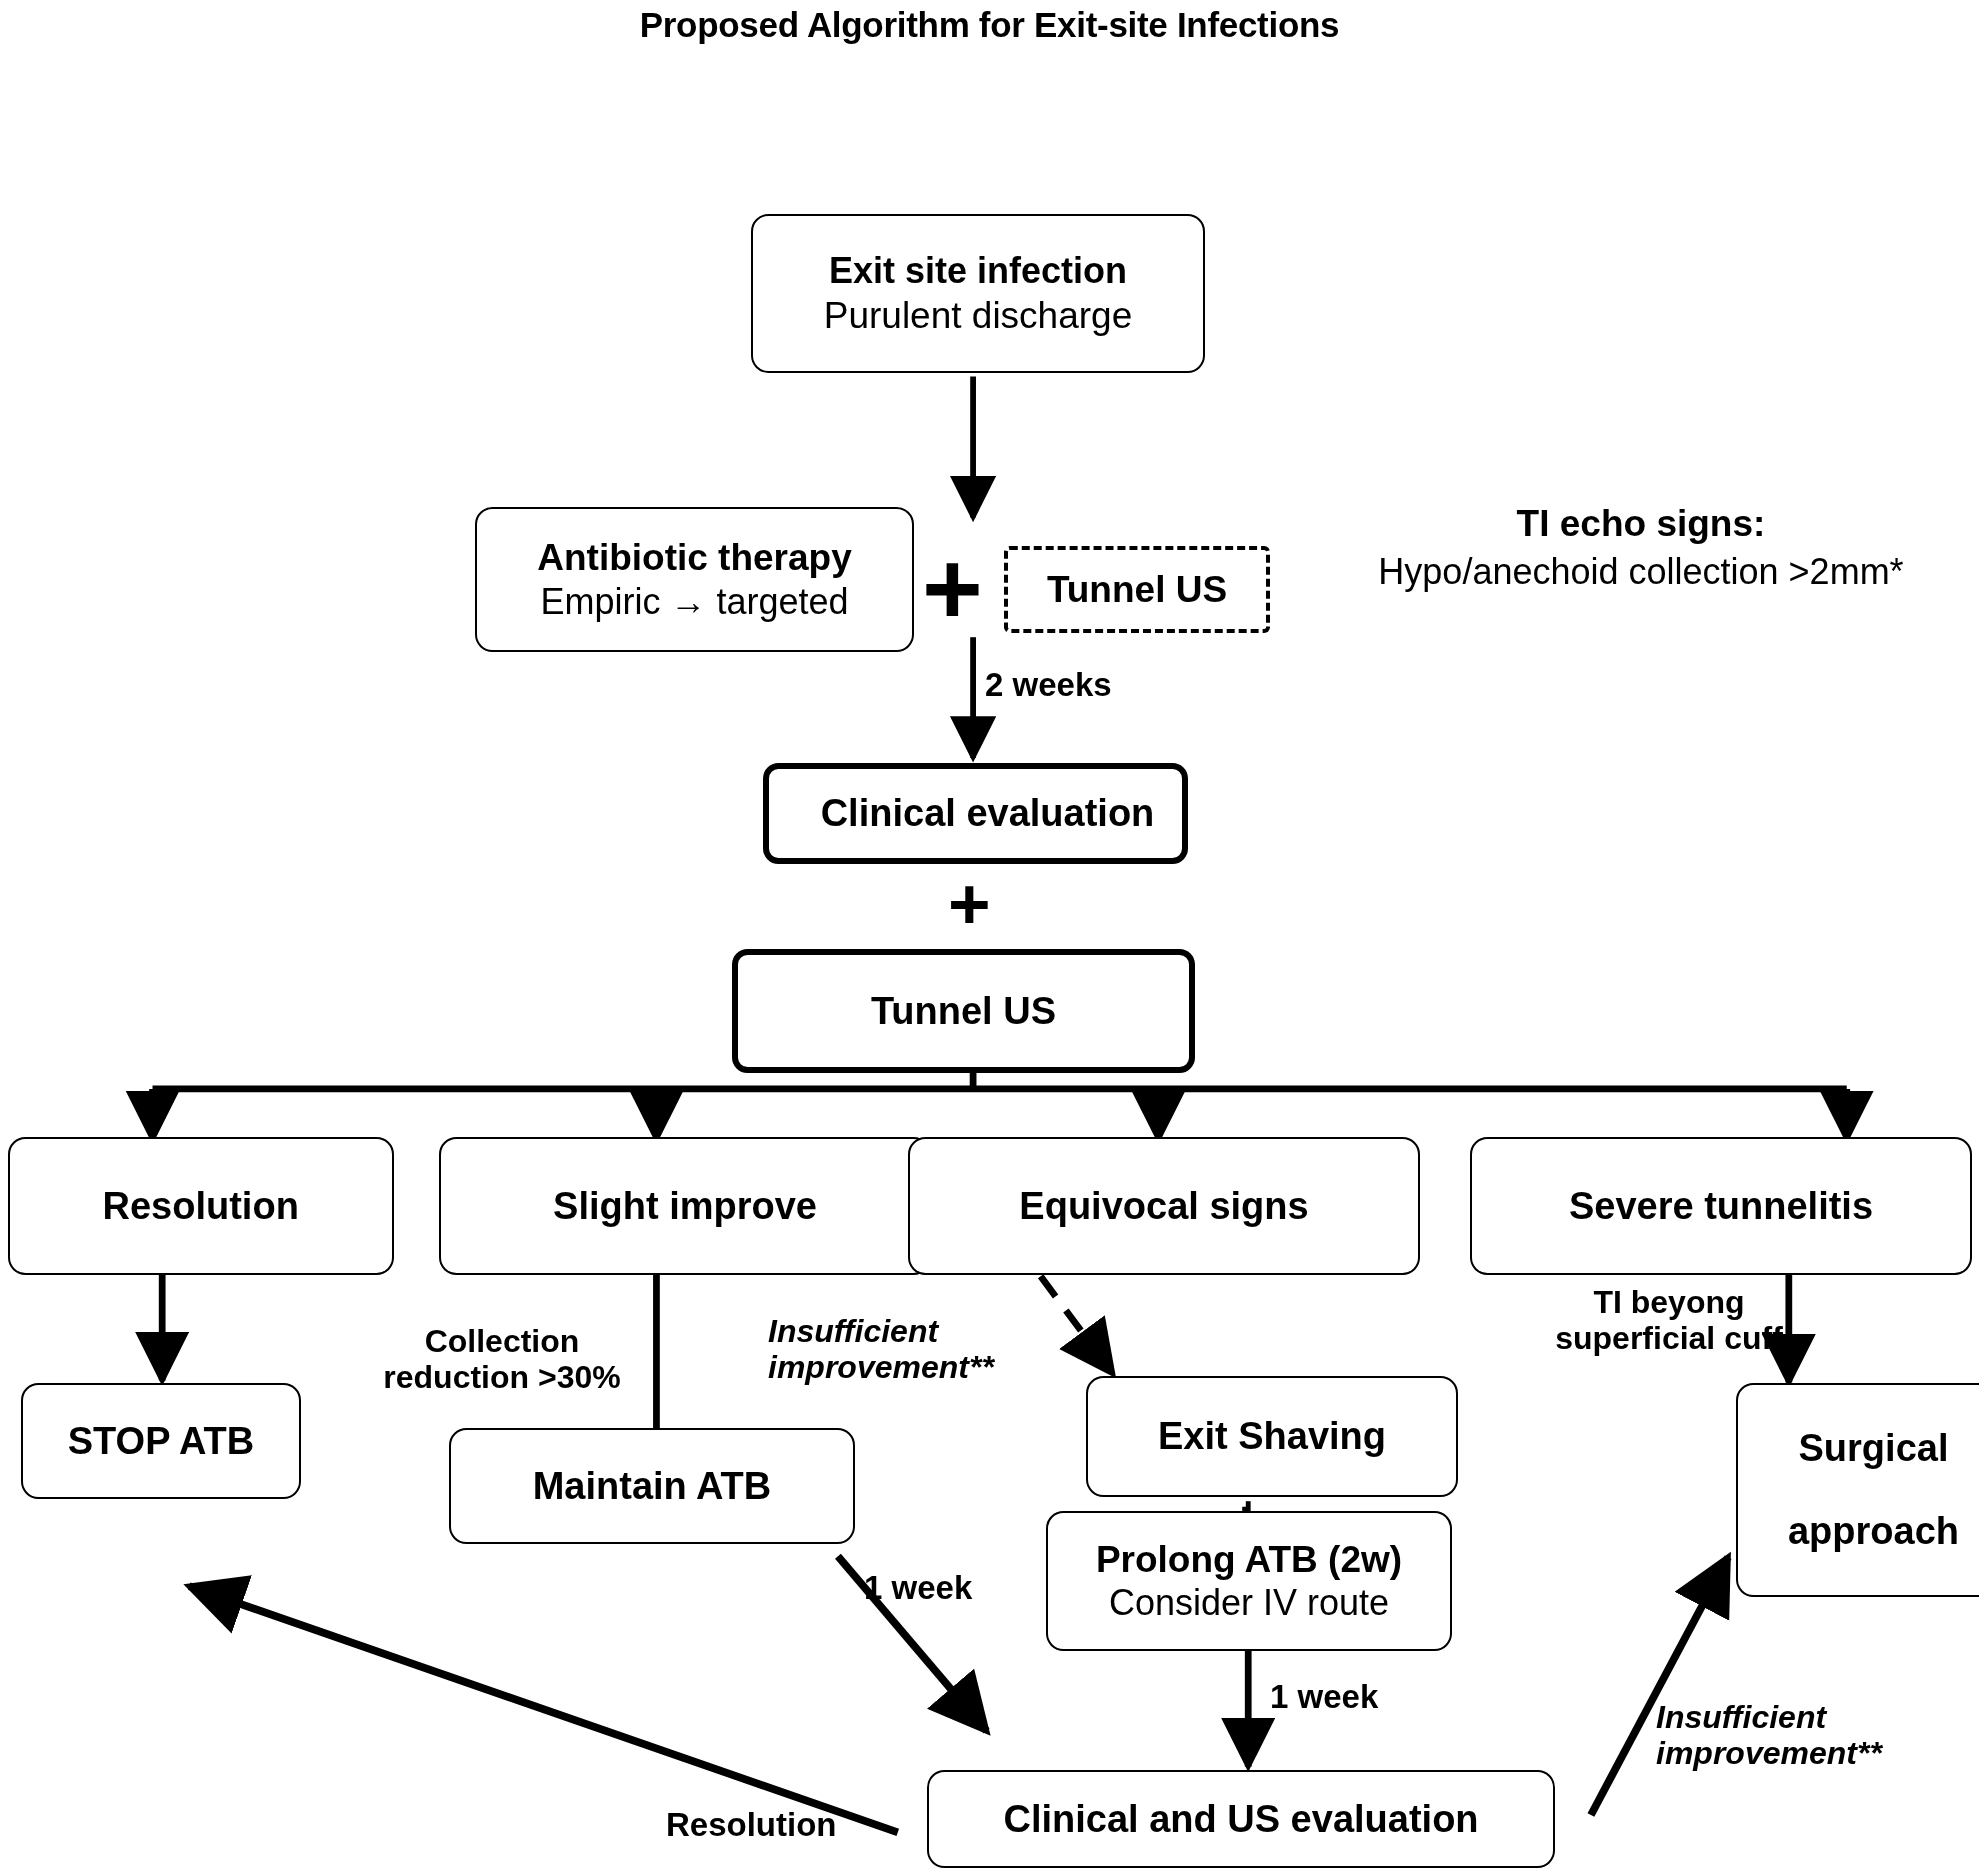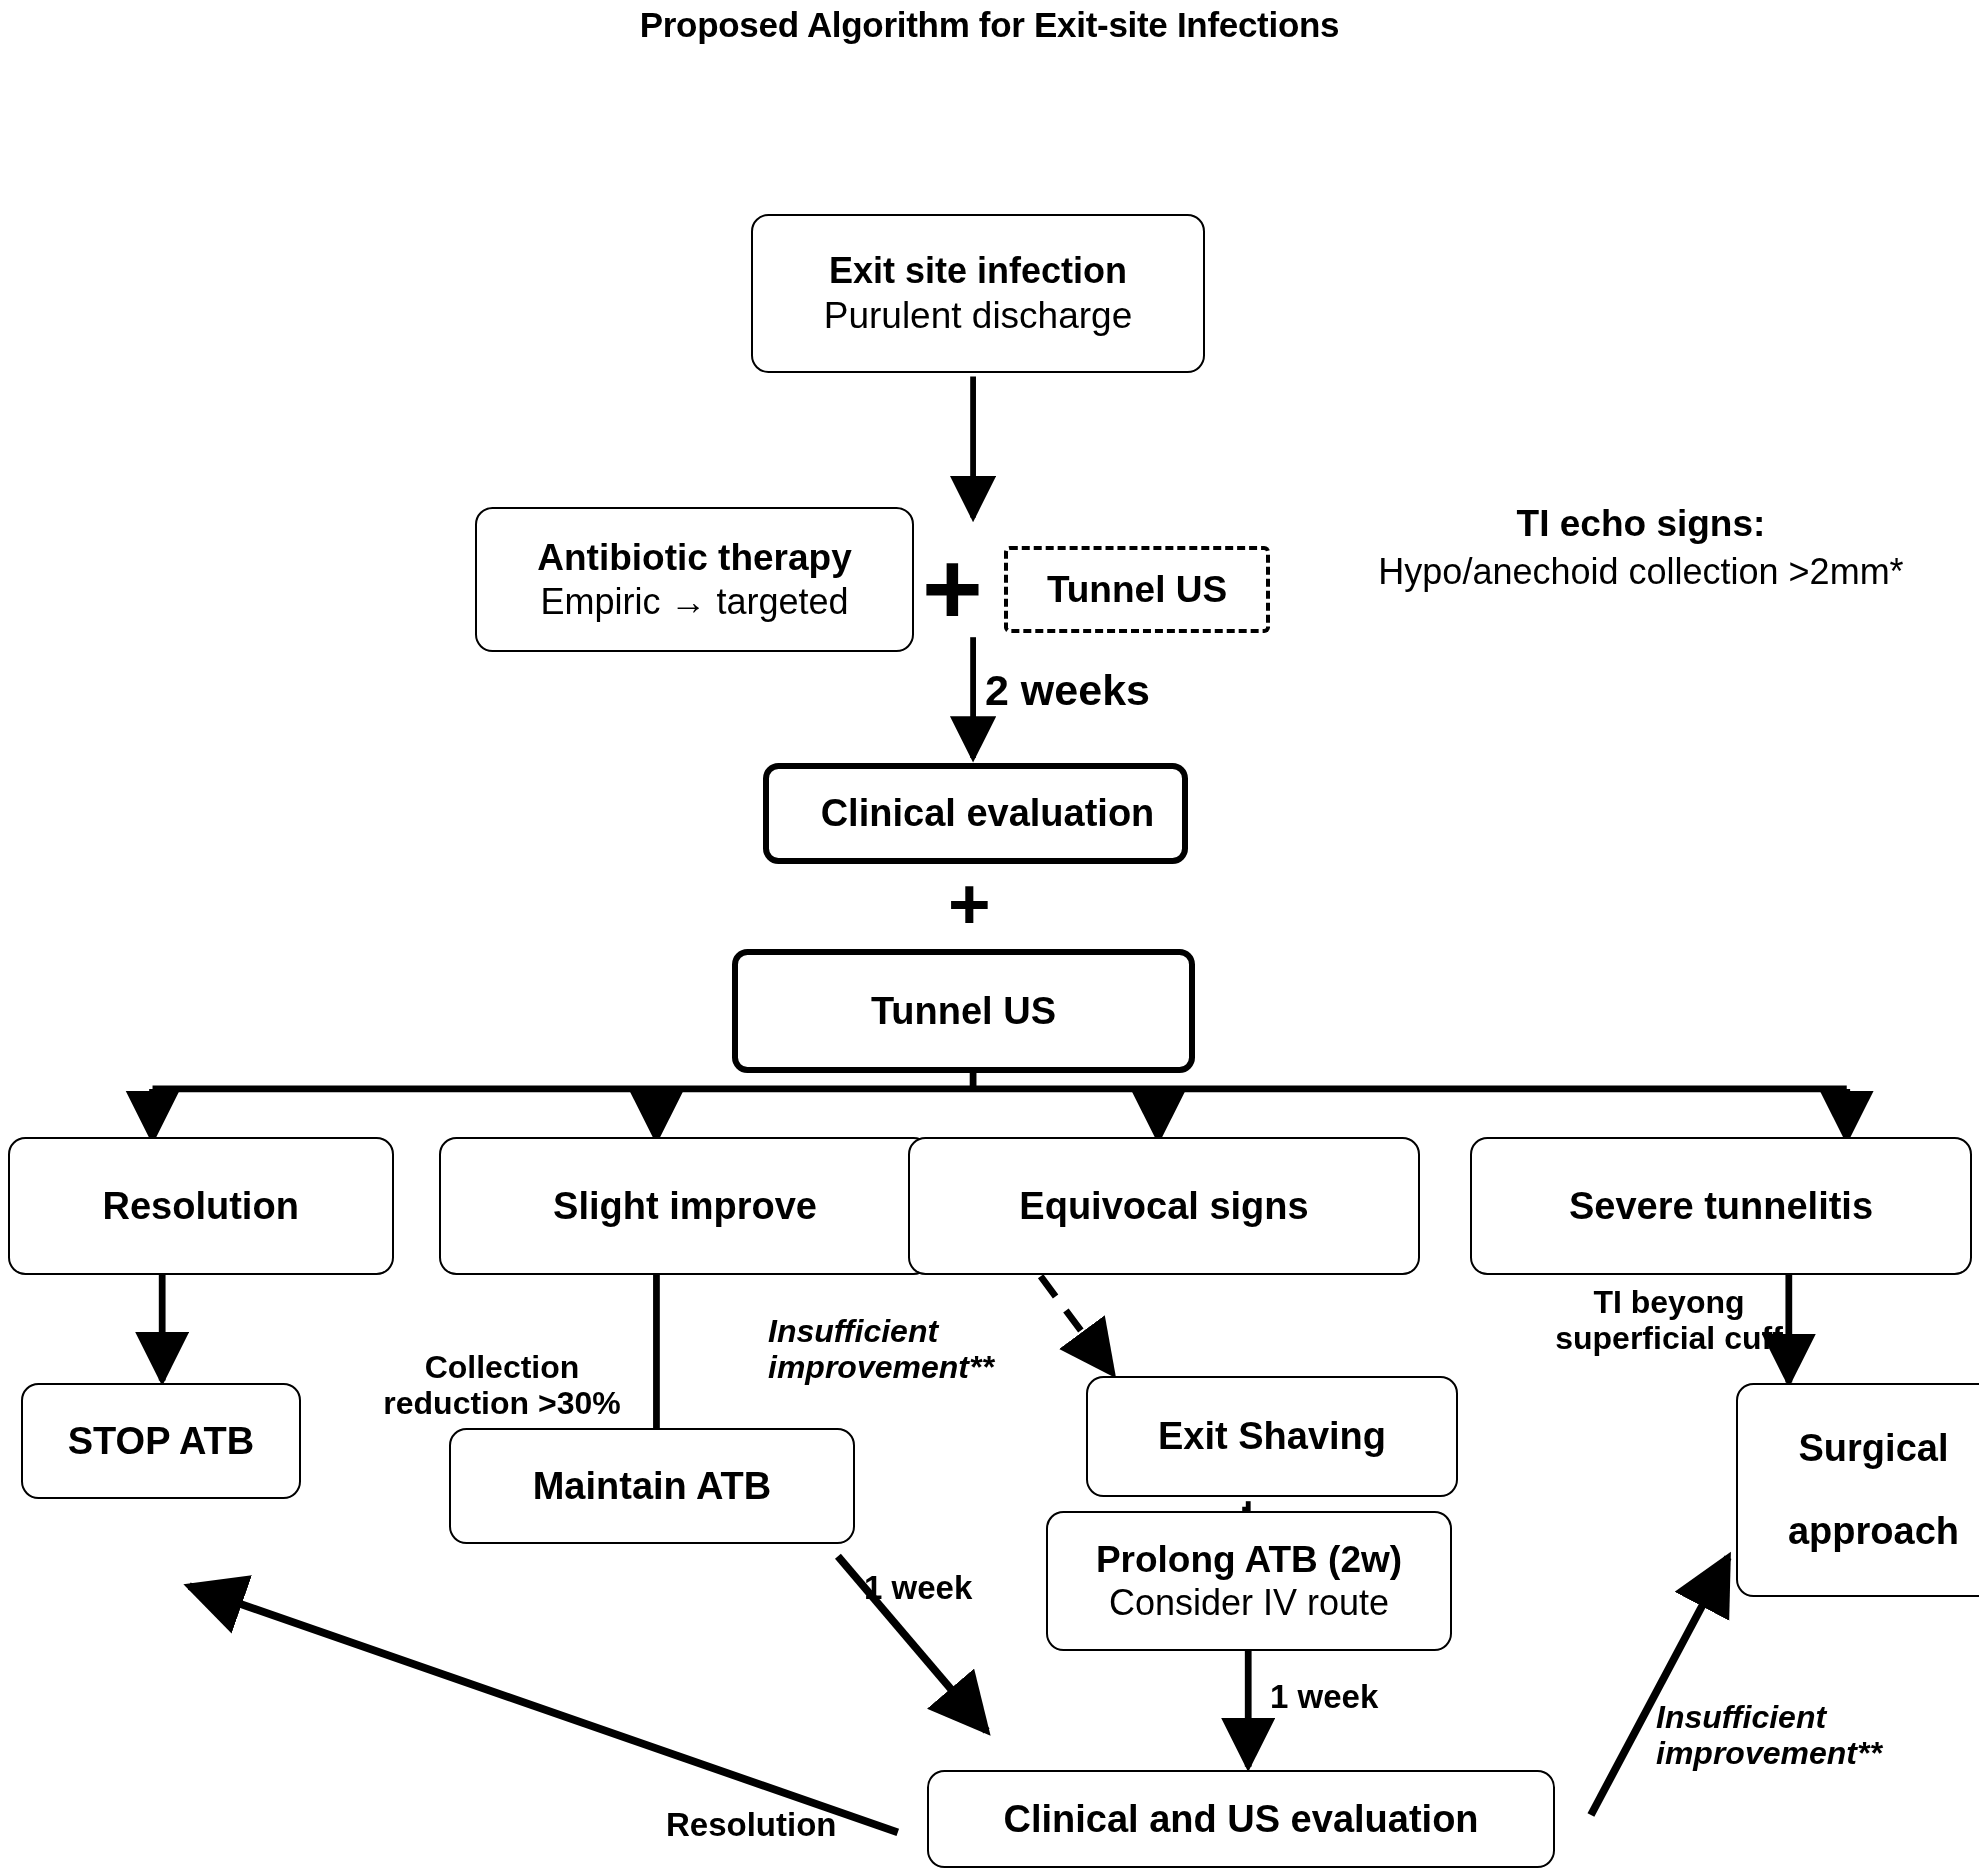--- a/index.html
+++ b/index.html
@@ -86,21 +86,21 @@
 
   <div class="node dashed" style="left:1004px;top:546px;width:266px;height:87px;">
     <div class="t1" style="font-size:37px;">Tunnel US</div>
   </div>
 
   <div class="note" style="left:1332px;top:502px;width:618px;">
     <div class="nt1" style="font-size:37px;">TI echo signs:</div>
     <div class="nt2" style="font-size:36px;margin-top:3.9px;">Hypo/anechoid collection &gt;2mm*</div>
   </div>
 
-  <div class="lbl" style="left:985px;top:666px;font-size:43px;text-align:right;">2 weeks</div>
+  <div class="lbl" style="left:985px;top:666px;font-size:33px;text-align:right;">2 weeks</div>
 
   <div class="node thick" style="left:763px;top:763px;width:425px;height:101px;">
     <div class="t1" style="font-size:38px;margin-left:24px;">Clinical evaluation</div>
   </div>
 
   <div class="plus" style="left:948px;top:867px;font-size:73px;">+</div>
 
   <div class="node thick" style="left:732px;top:949px;width:463px;height:124px;">
     <div class="t1" style="font-size:38px;">Tunnel US</div>
   </div>
@@ -114,21 +114,21 @@
   </div>
 
   <div class="node" style="left:908px;top:1137px;width:512px;height:138px;">
     <div class="t1" style="font-size:38px;">Equivocal signs</div>
   </div>
 
   <div class="node" style="left:1470px;top:1137px;width:502px;height:138px;">
     <div class="t1" style="font-size:38px;">Severe tunnelitis</div>
   </div>
 
-  <div class="lbl" style="left:367px;top:1323px;width:270px;font-size:32px;text-align:center;margin-top:26px;">Collection
+  <div class="lbl" style="left:367px;top:1323px;width:270px;font-size:32px;text-align:center;">Collection
 reduction &gt;30%</div>
 
   <div class="lbl left" style="left:768px;top:1313px;width:319px;font-size:32px;">Insufficient
 improvement**</div>
 
   <div class="lbl" style="left:1524px;top:1284px;width:290px;font-size:32px;">TI beyong
 superficial cuff</div>
 
   <div class="node" style="left:21px;top:1383px;width:280px;height:116px;">
     <div class="t1" style="font-size:38px;">STOP ATB</div>

